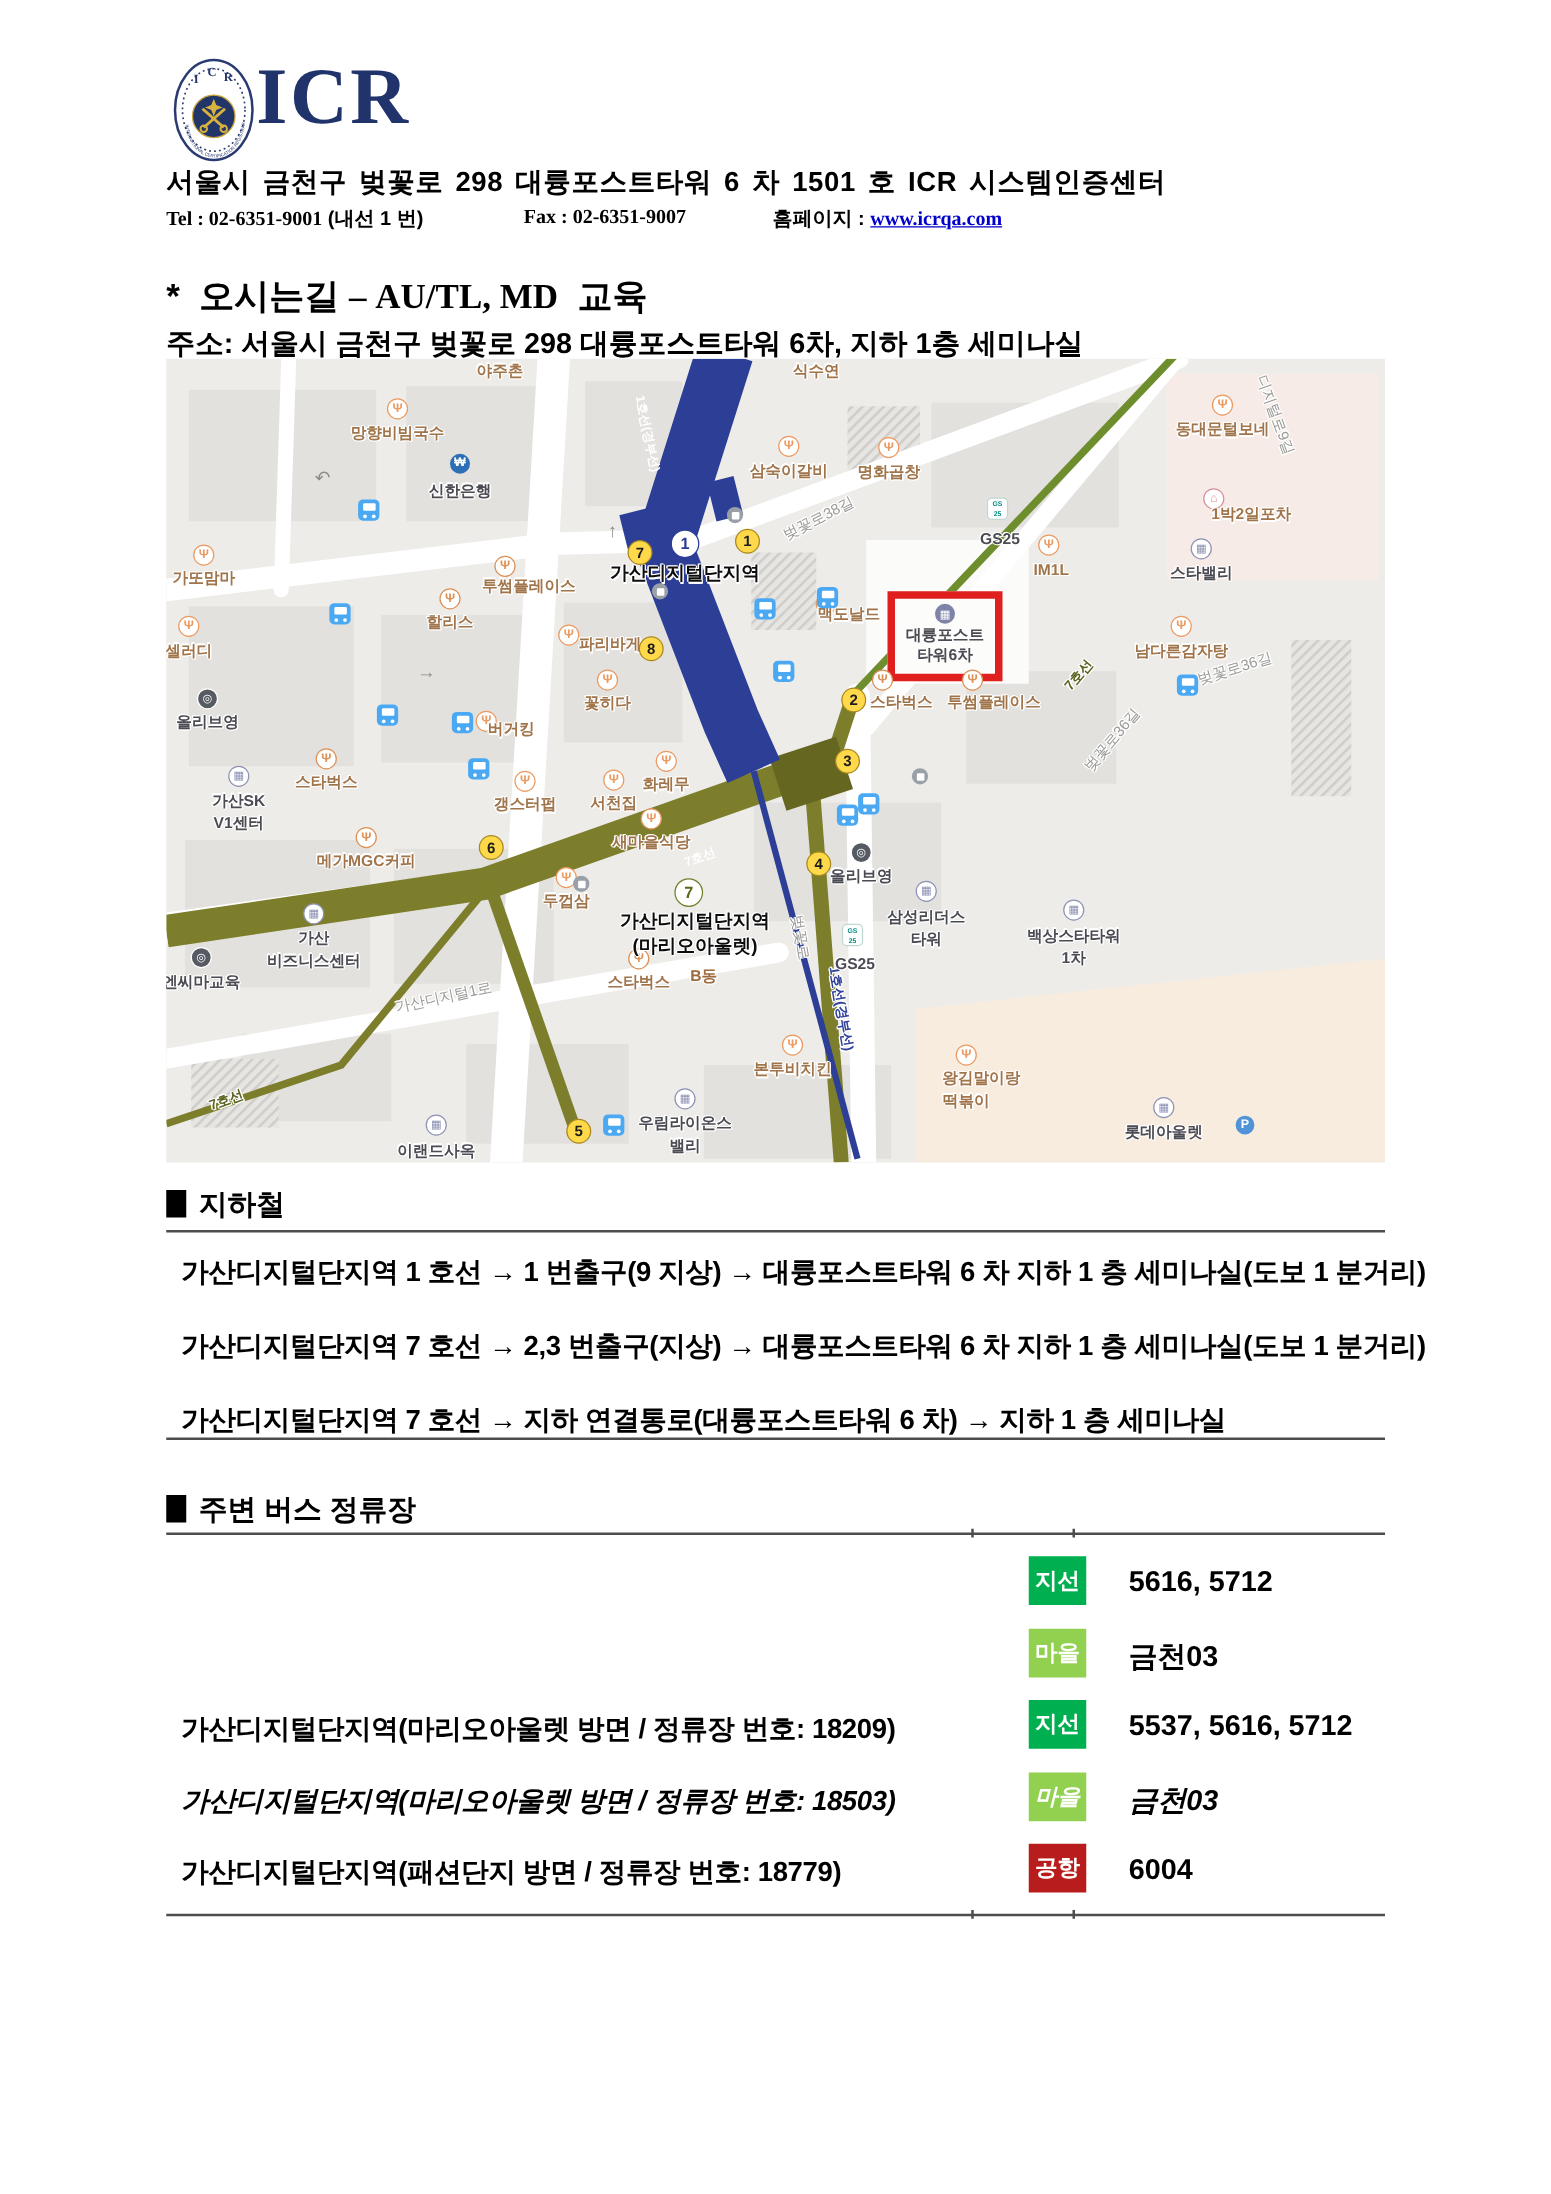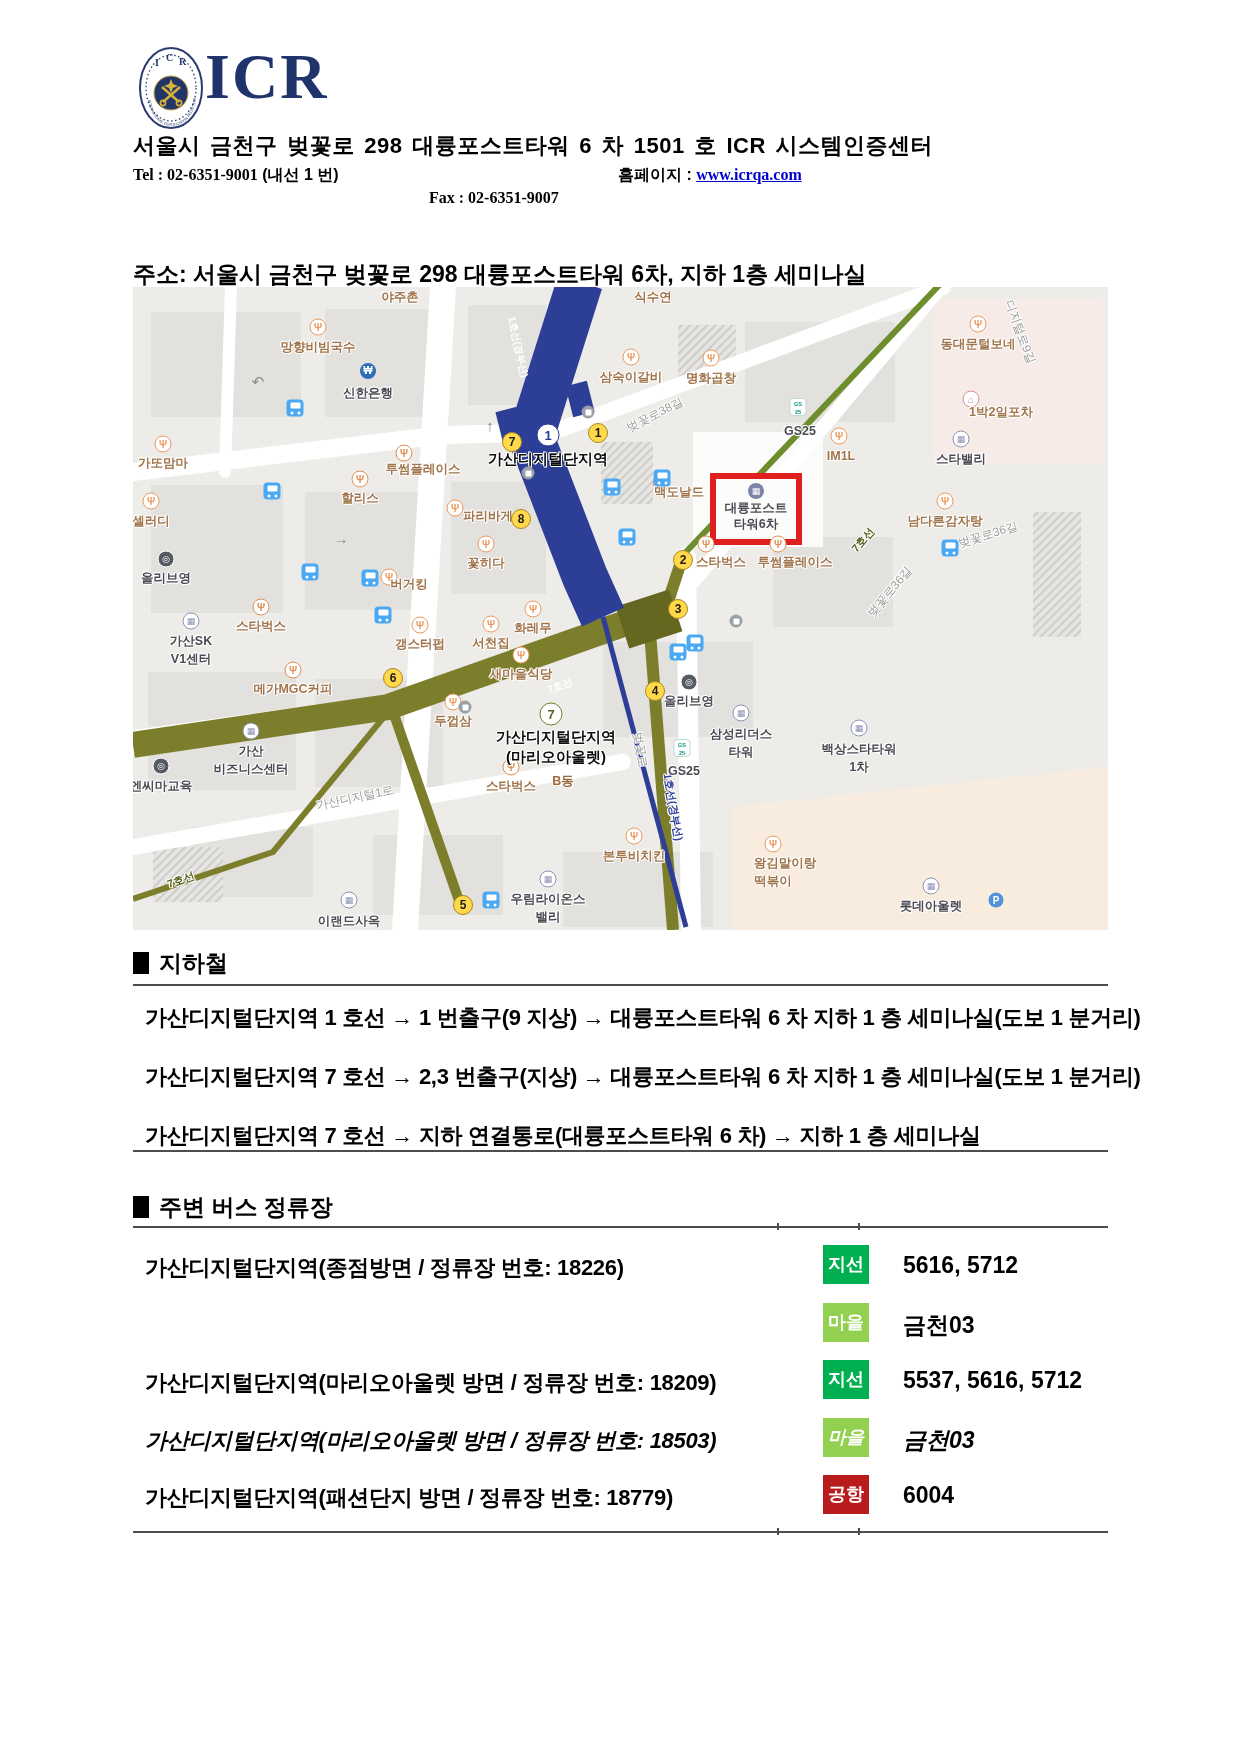--- a/index.html
+++ b/index.html
@@ -4,21 +4,21 @@
 <style>
   html,body{margin:0;padding:0;background:#fff;}
   body{width:1241px;height:1755px;position:relative;font-family:"Liberation Sans","DejaVu Sans",sans-serif;}
   #doc{position:absolute;left:133px;top:0;width:975px;height:1755px;}
   
   #emblem{position:absolute;left:5px;top:46px;}
   #icr-word{position:absolute;left:72px;top:40px;font-family:"Liberation Serif",serif;font-weight:bold;font-size:64px;color:#20336b;letter-spacing:2px;}
   #addr1{position:absolute;left:0;top:131px;font-size:22px;font-weight:bold;color:#000;letter-spacing:.5px;word-spacing:3px;white-space:nowrap;}
   #contact{position:absolute;left:0;top:165px;font-size:16px;font-weight:bold;white-space:nowrap;}
   #contact .ser{font-family:"Liberation Serif",serif;}
-  #contact .fax{position:absolute;left:296px;margin-top:24px;}
+  #contact .fax{position:absolute;left:286px;}
   #contact .home{position:absolute;left:485px;}
   #contact a{color:#0000cc;text-decoration:underline;font-family:"Liberation Serif",serif;}
   #title{position:absolute;left:0;top:218px;font-size:28px;font-weight:bold;color:#000;white-space:nowrap;}
   #title .ser{font-family:"Liberation Serif",serif;}
   #addr2{position:absolute;left:0;top:259px;font-size:23px;font-weight:bold;white-space:nowrap;}
   
   #map{position:absolute;left:0;top:287px;width:975px;height:643px;overflow:hidden;background:#eeece9;}
   #map svg{position:absolute;left:0;top:0;}
   .street,.poi,.stn,.lln,.arrowg{position:absolute;transform:translate(-50%,-50%);white-space:nowrap;
     text-shadow:1px 0 0 #fff,-1px 0 0 #fff,0 1px 0 #fff,0 -1px 0 #fff,1px 1px 0 #fff,-1px -1px 0 #fff;}
@@ -94,20 +94,26 @@
   <div id="addr1">서울시 금천구 벚꽃로 298 대륭포스트타워 6 차 1501 호 ICR 시스템인증센터</div>
   <div id="contact">
     <span class="ser">Tel : 02-6351-9001</span>
     <span>(내선 1 번)</span>
     <span class="fax ser">Fax : 02-6351-9007</span>
     <span class="home"><span>홈페이지  :</span>
       <a href="#">www.icrqa.com</a>
     </span>
   </div>
 
+  <div id="title">
+    <span>*</span>&nbsp;
+    <span>오시는길</span>
+    <span class="ser">– AU/TL, MD</span>&nbsp;
+    <span>교육</span>
+  </div>
   <div id="addr2">주소: 서울시 금천구 벚꽃로 298 대륭포스트타워 6차, 지하 1층 세미나실</div>
 
   <div id="map">
     <svg width="975" height="643" viewBox="0 0 975 643">
       <defs>
         <pattern id="hch" width="6" height="6" patternUnits="userSpaceOnUse" patternTransform="rotate(45)">
           <rect width="6" height="6" fill="#e7e5e2"></rect>
           <line x1="1" y1="0" x2="1" y2="6" stroke="#cfcdc9" stroke-width="2"></line>
         </pattern>
       </defs>
@@ -323,21 +329,20 @@
 
   <div class="sec-h" style="top:1192px;">
     <span class="sq"></span><span>주변 버스 정류장</span>
   </div>
   <div class="hr" style="top:1226px;">
     <span class="tick" style="left:644px;top:-3px;"></span>
       <span class="tick" style="left:725px;top:-3px;"></span>
   </div>
   <div id="bus-rows">
       <div class="bus-row" style="top: 1245px;">
-        <span class="bus-stopname">가산디지털단지역(종점방면 / 정류장 번호: 18226)</span>
         <span class="bus-badge" style="background: rgb(0, 176, 80);">지선</span>
         <span class="bus-routes">5616, 5712</span>
       </div>
       <div class="bus-row" style="top: 1302.5px;">
         <span class="bus-badge" style="background: rgb(146, 208, 80);">마을</span>
         <span class="bus-routes">금천03</span>
       </div>
       <div class="bus-row" style="top: 1360px;">
         <span class="bus-stopname">가산디지털단지역(마리오아울렛 방면 / 정류장 번호: 18209)</span>
         <span class="bus-badge" style="background: rgb(0, 176, 80);">지선</span>

